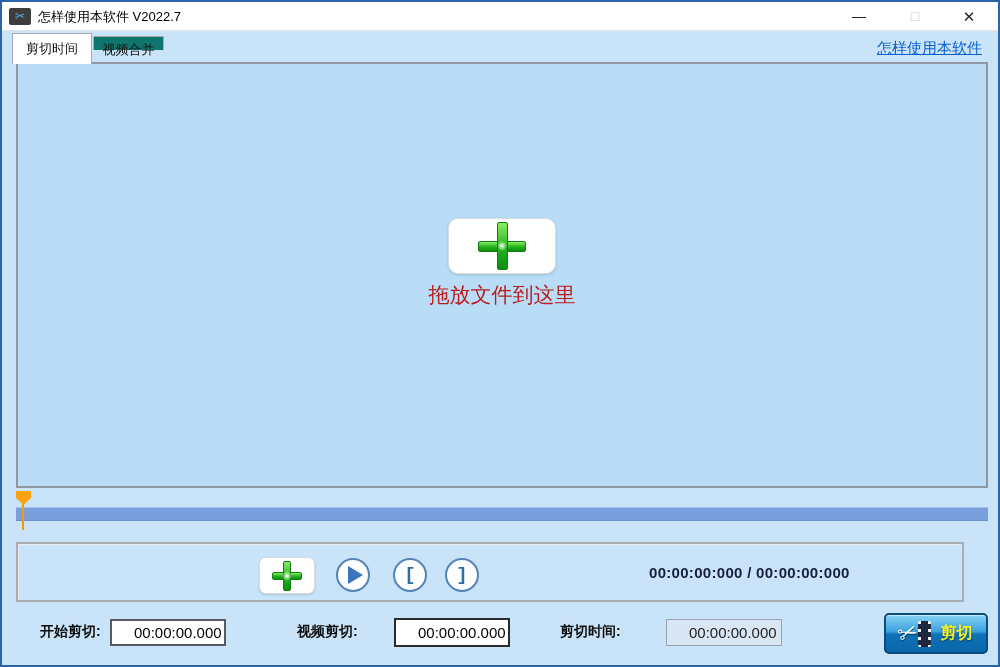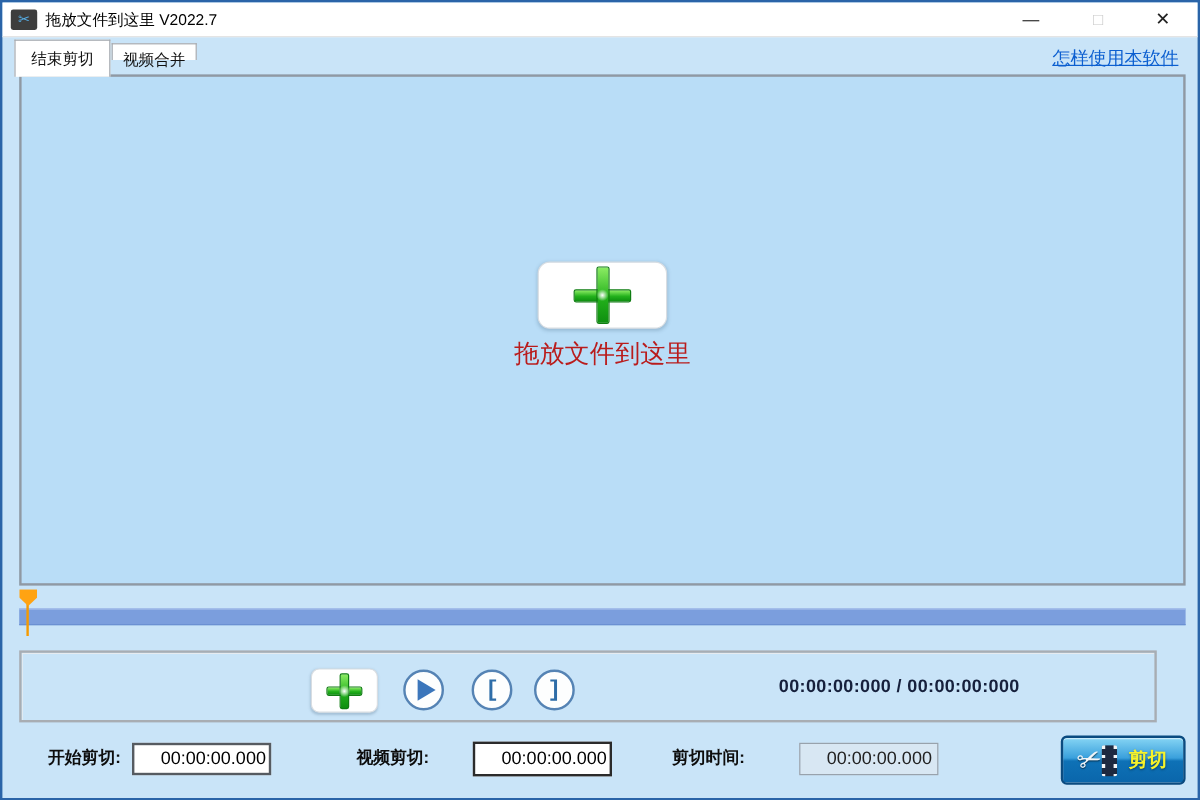--- a/index.html
+++ b/index.html
@@ -34,21 +34,21 @@
   .tab {
     position:absolute; text-align:center; font-size:13px; color:#111;
     border:1px solid #a5aab0; border-bottom:none; cursor:pointer;
   }
   .tab.active {
     left:10px; top:31px; width:80px; height:31px; line-height:29px;
     background:#ffffff; z-index:3;
   }
   .tab.inactive {
     left:91px; top:34px; width:71px; height:14px; line-height:25px;
-    background:#ffffff; z-index:1;
+    background:#0f766e; z-index:1;
   }
   .help-link {
     position:absolute; right:16px; top:37px; font-size:15px;
     color:#0c5fd0; text-decoration:underline; cursor:pointer; z-index:3;
   }
   
   .dropzone {
     position:absolute; left:14px; top:60px; width:972px; height:426px;
     background:#b9ddf7; border:2px solid #9099a3; z-index:2;
     display:flex; flex-direction:column; align-items:center; justify-content:center;
@@ -161,27 +161,27 @@
     text-shadow:0 1px 2px rgba(0,0,0,.45);
   }
 </style>
 </head>
 <body>
 
 <div class="window">
 
   <div class="titlebar">
     <div class="app-icon">✂</div>
-    <div class="app-title">拖放文件到这里 V2022.7</div>
+    <div class="app-title">怎样使用本软件 V2022.7</div>
     <div class="win-btn min">—</div>
     <div class="win-btn max">□</div>
     <div class="win-btn close">✕</div>
   </div>
 
-  <div class="tab active">结束剪切</div>
+  <div class="tab active">剪切时间</div>
   <div class="tab inactive">视频合并</div>
   <div class="help-link">怎样使用本软件</div>
 
   <div class="dropzone">
     <div class="dz-inner">
       <div class="add-big">
         <div class="plus big">
           <div class="h"></div>
             <div class="v"></div>
             <div class="glint"></div>

